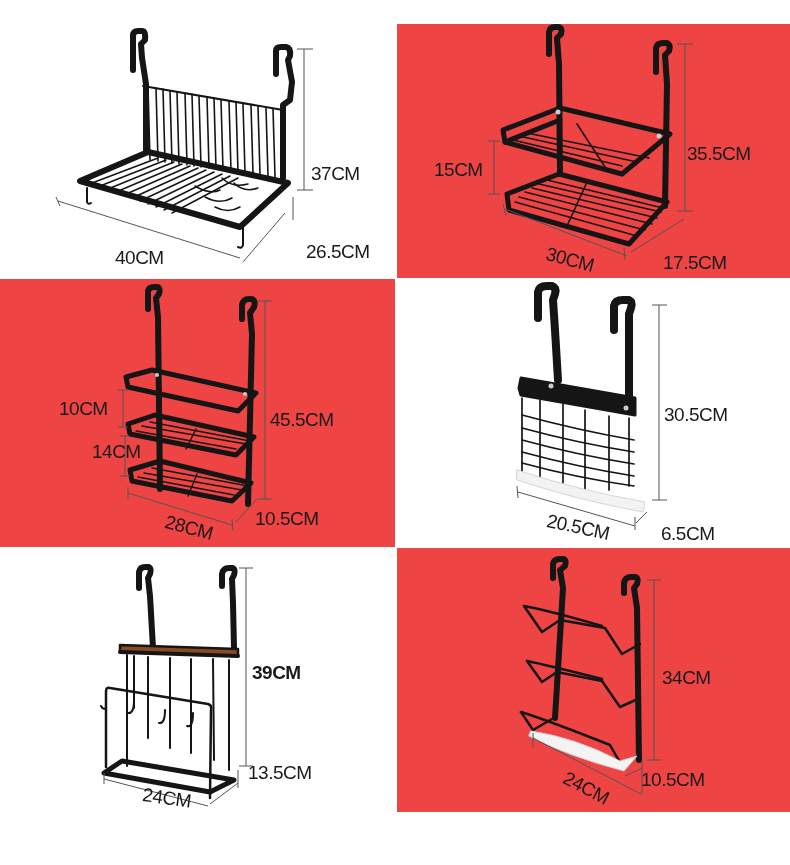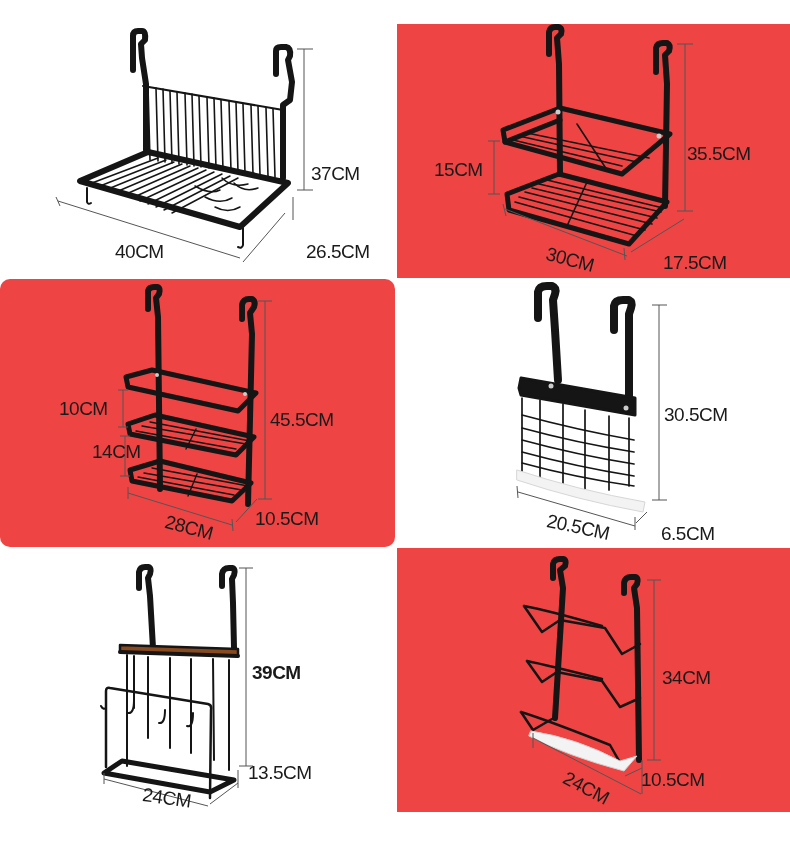--- a/index.html
+++ b/index.html
@@ -78,21 +78,21 @@
       <path d="M304 49 L304 190"></path>
         <path d="M297 49 L313 49"></path>
         <path d="M297 190 L313 190"></path>
       <path d="M58 201 L240 258"></path>
         <path d="M56 197 L60 206"></path>
       <path d="M243 262 L285 213"></path>
         <path d="M293 197 L293 220"></path>
     </g>
   </svg>
   <span class="lbl" style="left:311px;top:133px;margin-top:31px;">37CM</span>
-  <span class="lbl" style="left:115px;top:242px;">40CM</span>
+  <span class="lbl" style="left:115px;top:248px;">40CM</span>
   <span class="lbl" style="left:306px;top:242px;">26.5CM</span>
 </div>
 
 <div class="panel gray" style="left:397px;top:24px;width:393px;height:254px;">
   <svg width="393" height="254" viewBox="0 0 393 254">
     <g stroke="#151515" fill="none" stroke-linecap="round" stroke-linejoin="round">
       <path d="M152 30 L152 8 Q153 3 158 3 L161 3 Q166 4 164 10 L160 14 L162 40 L163 150" stroke-width="6"></path>
       <path d="M259 48 L259 24 Q260 19 266 19 L270 19 Q274 21 272 27 L268 31 L270 60 L268 182" stroke-width="6"></path>
 
       <path d="M106 106 L163 84 L273 110 L225 150 L108 118 Z" stroke-width="5"></path>
@@ -129,21 +129,21 @@
       <path d="M234 228 L287 195"></path>
         <path d="M227 224 L228 236"></path>
     </g>
   </svg>
   <span class="lbl" style="left:290px;top:120px;">35.5CM</span>
   <span class="lbl" style="left:37px;top:136px;">15CM</span>
   <span class="lbl rot" style="left:152px;top:220px;transform:rotate(15deg);">30CM</span>
   <span class="lbl" style="left:266px;top:229px;">17.5CM</span>
 </div>
 
-<div class="panel gray" style="left:0;top:279px;width:395px;height:268px;border-radius:10px;">
+<div class="panel gray" style="left:0;top:279px;width:395px;height:268px;">
   <svg width="395" height="268" viewBox="0 0 395 268">
     <g stroke="#151515" fill="none" stroke-linecap="round" stroke-linejoin="round">
       <path d="M148 30 L148 12 Q149 8 154 8 L157 8 Q161 9 159 15 L156 19 L158 38 L160 210" stroke-width="6"></path>
       <path d="M242 40 L242 26 Q243 20 249 20 L252 20 Q256 22 254 28 L250 34 L252 55 L248 225" stroke-width="6"></path>
 
       <path d="M126 98 L152 91 L256 114 L238 132 L128 108 Z" stroke-width="5"></path>
       <circle cx="157" cy="96" r="2" fill="#ccc" stroke="none"></circle>
         <circle cx="245" cy="115" r="2" fill="#ccc" stroke="none"></circle>
 
       <path d="M128 145 L155 136 L254 158 L236 176 L130 155 Z" stroke-width="5"></path>

